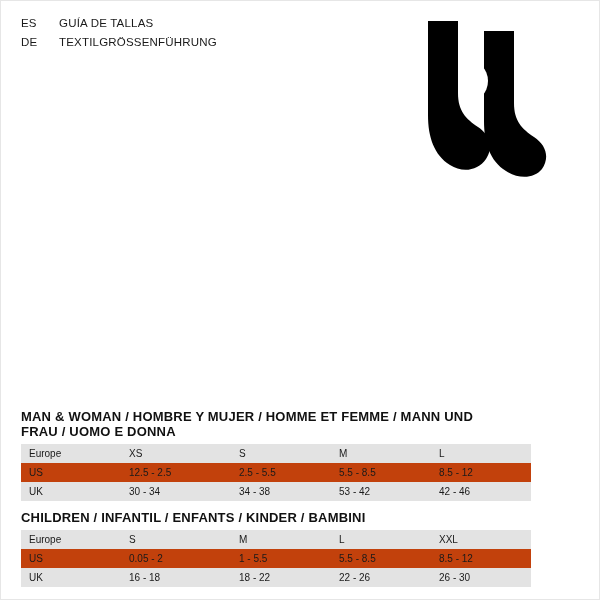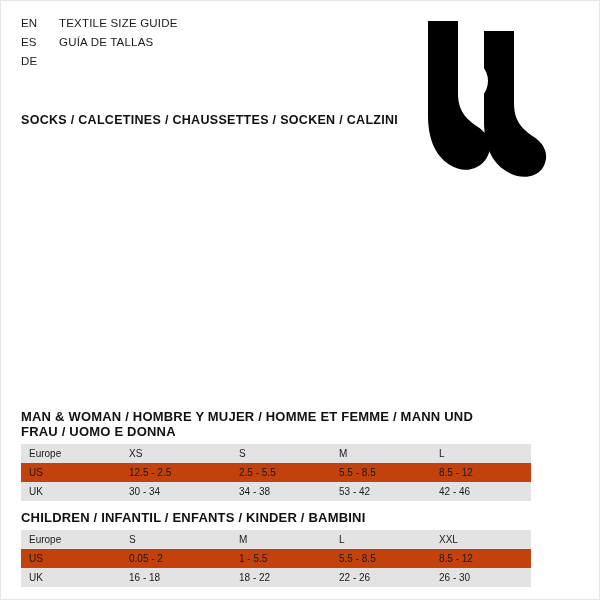--- a/index.html
+++ b/index.html
@@ -103,33 +103,29 @@
   td.c4 { width: 92px; }
   .hdr-row td { color: #1a1a1a; }
 </style>
 </head>
 <body>
 
 <div class="page">
 
   <div class="lang-block">
     <div class="lang-row">
-      <span class="lang-code">EN</span>
-      <span class="lang-text">TEXTILE SIZE GUIDE</span>
-    </div>
-    <div class="lang-row">
       <span class="lang-code">ES</span>
       <span class="lang-text">GUÍA DE TALLAS</span>
     </div>
     <div class="lang-row">
       <span class="lang-code">DE</span>
+      <span class="lang-text">TEXTILGRÖSSENFÜHRUNG</span>
     </div>
   </div>
 
-  <div class="subtitle">SOCKS / CALCETINES / CHAUSSETTES / SOCKEN / CALZINI</div>
 
   <div class="socks">
     <svg viewBox="0 0 175 160" width="175" height="160" xmlns="http://www.w3.org/2000/svg">
 
       <g fill="#000000">
         <path d="M22 2 H52 V74 C52 92 60 100 72 108 C84 116 88 128 80 140 C72 152 56 154 44 146 C28 136 22 118 22 96 Z"></path>
       </g>
 
       <g fill="#000000">
         <path d="M78 12 H108 V84 C108 102 116 110 128 118 C140 126 144 138 136 150 C128 160 112 160 100 152 C84 142 78 124 78 102 Z"></path>

